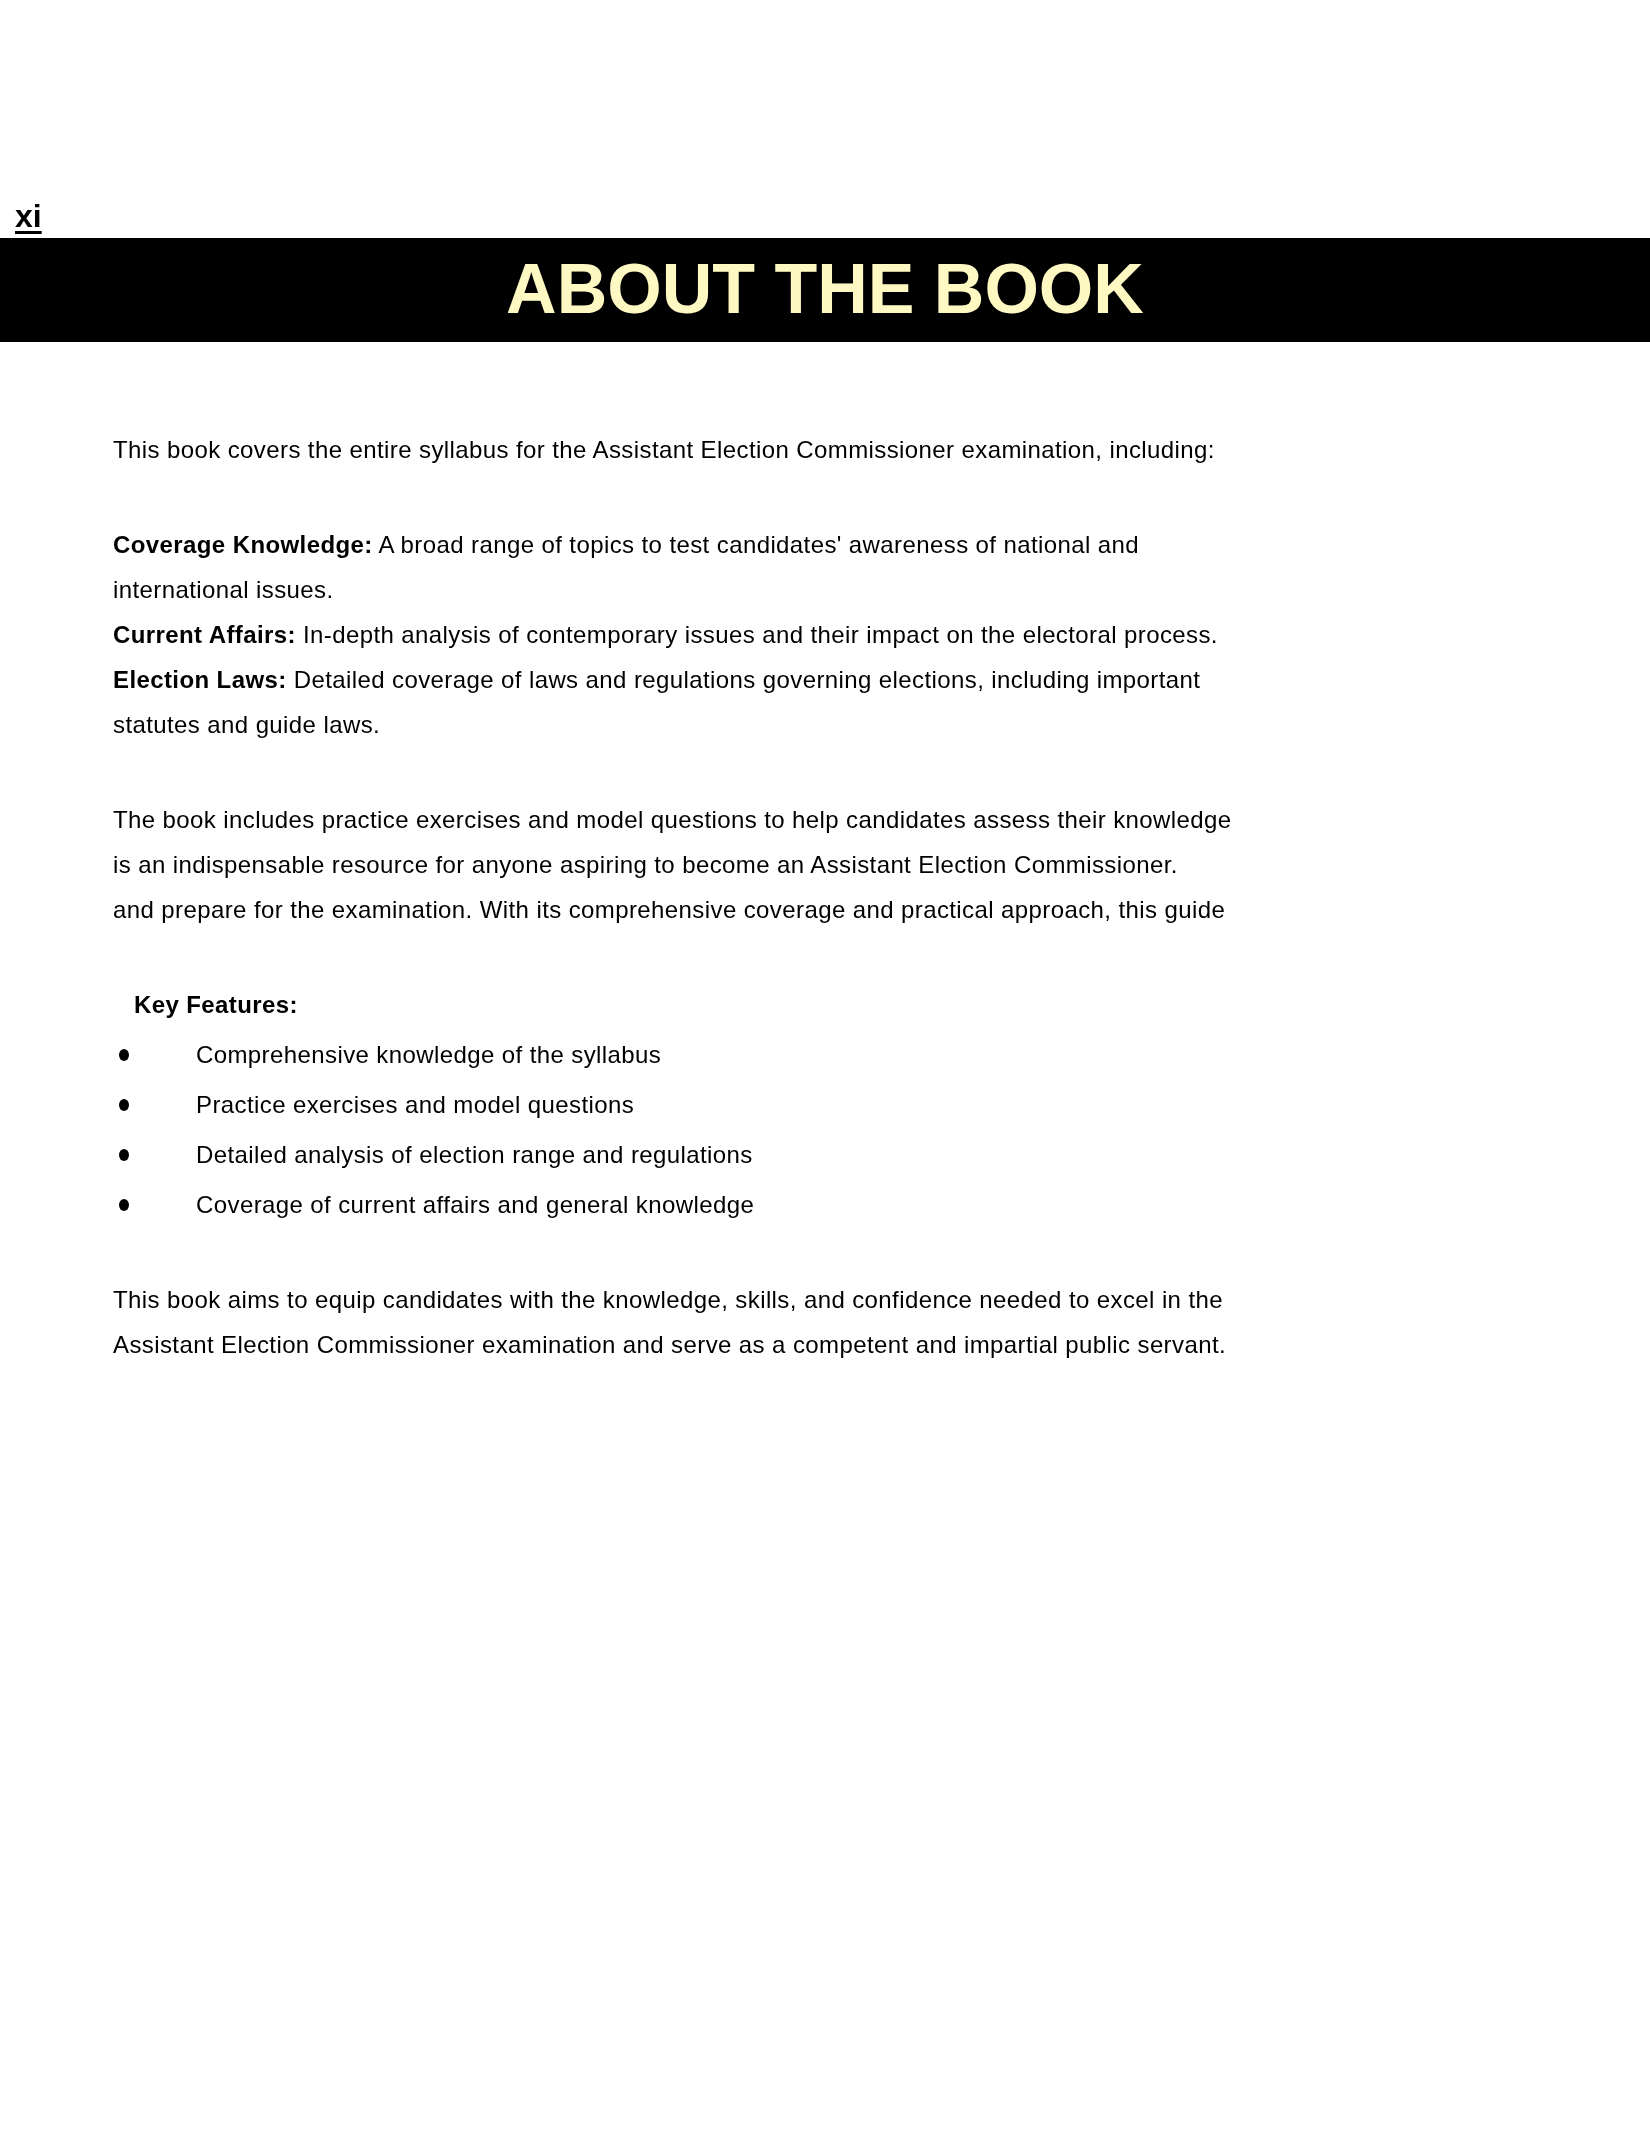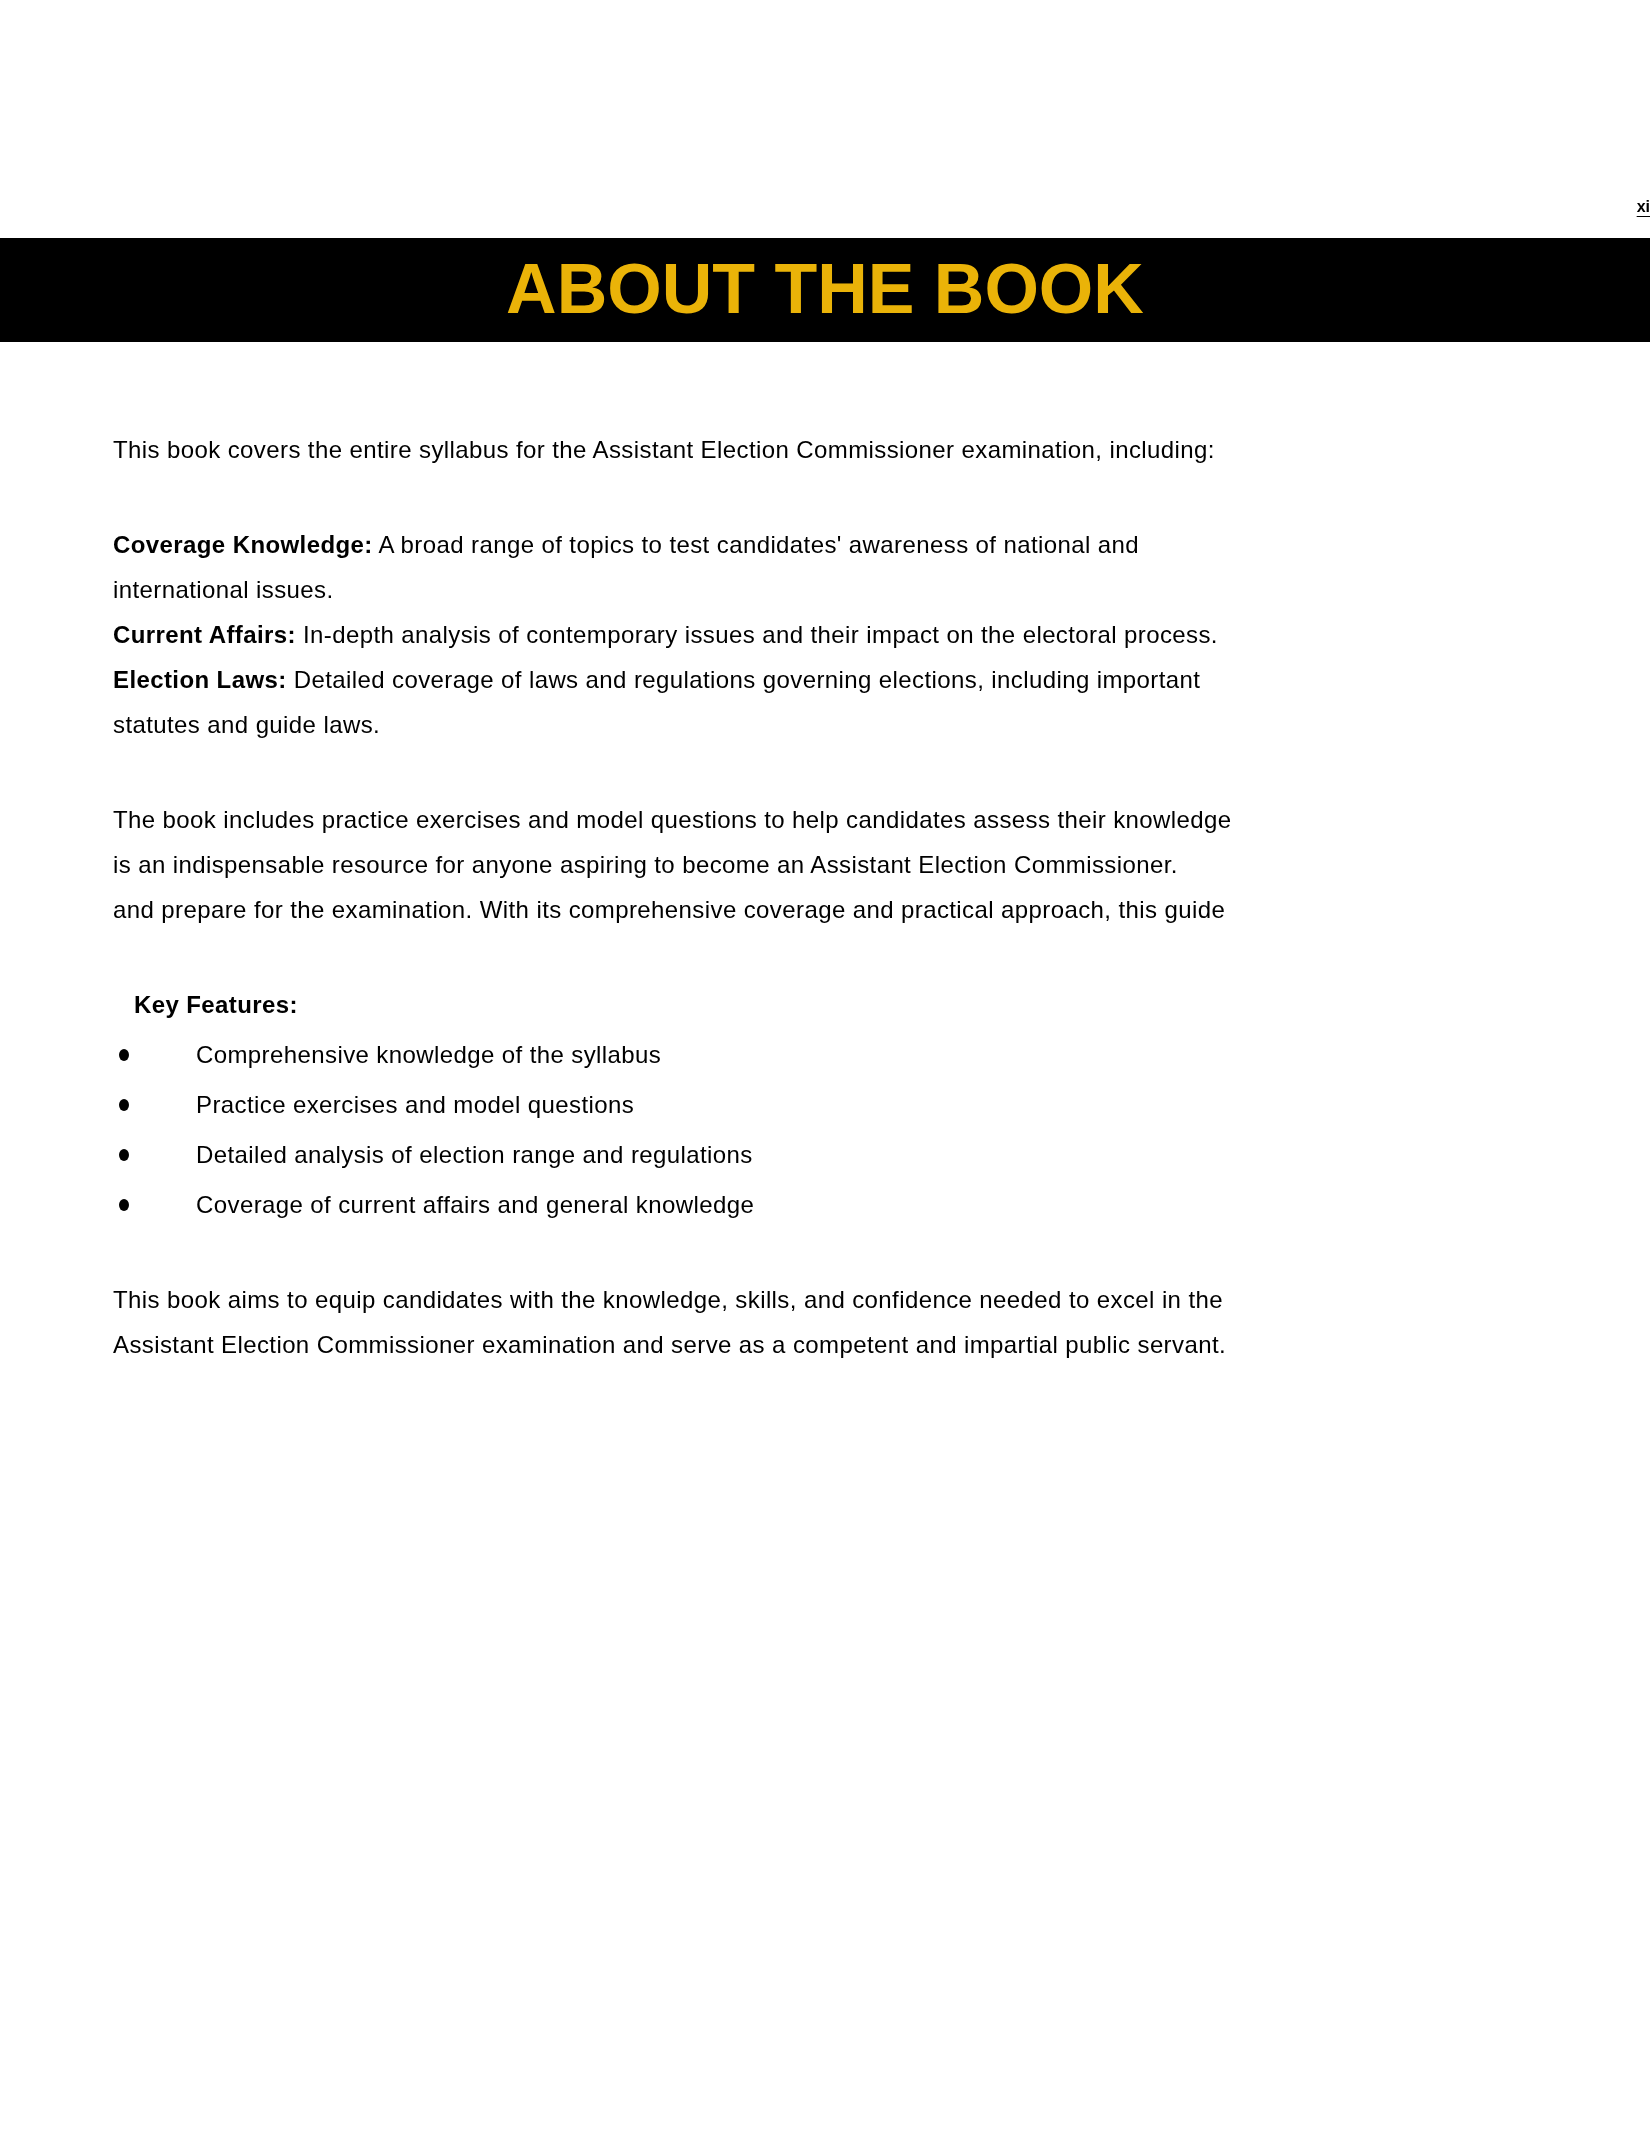--- a/index.html
+++ b/index.html
@@ -12,40 +12,41 @@
     background: #ffffff;
     font-family: "Liberation Sans", sans-serif;
     color: #000000;
     overflow: hidden;
   }
   .page-number {
     position: absolute;
     top: 198px;
     left: 0;
     width: 100%;
-    text-align: right;
-    font-size: 16px;
+    text-align: left;
+    font-size: 32px;
     font-weight: 700;
     text-decoration: underline;
     text-underline-offset: 4px;
+    padding-left: 15px;
   }
   .banner {
     position: absolute;
     top: 238px;
     left: 0;
     width: 100%;
     height: 104px;
     background: #000000;
   }
   .banner-title {
     width: 100%;
     height: 104px;
     line-height: 102px;
     text-align: center;
-    color: #eab308;
+    color: #fef9c3;
     font-size: 70px;
     font-weight: 700;
     letter-spacing: 0px;
     white-space: nowrap;
   }
   .content {
     position: absolute;
     top: 427px;
     left: 113px;
     right: 120px;

